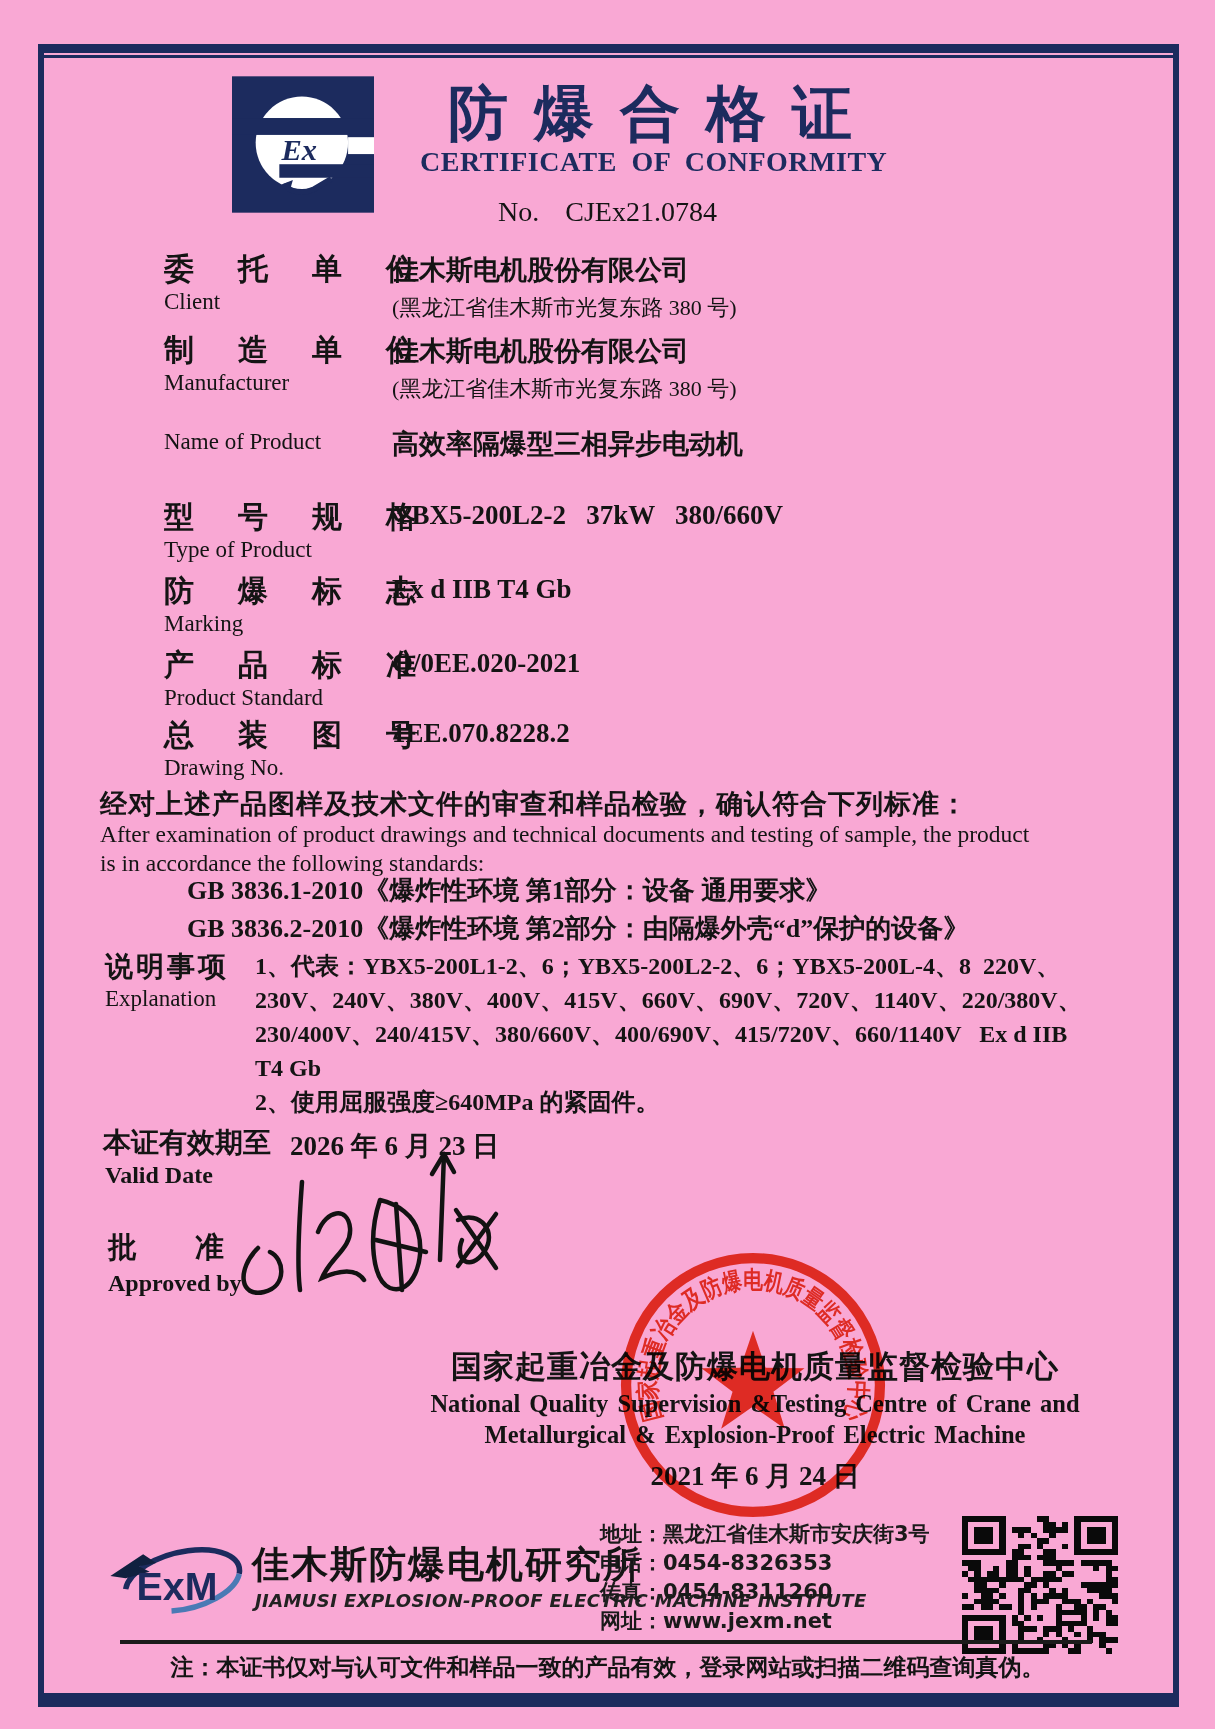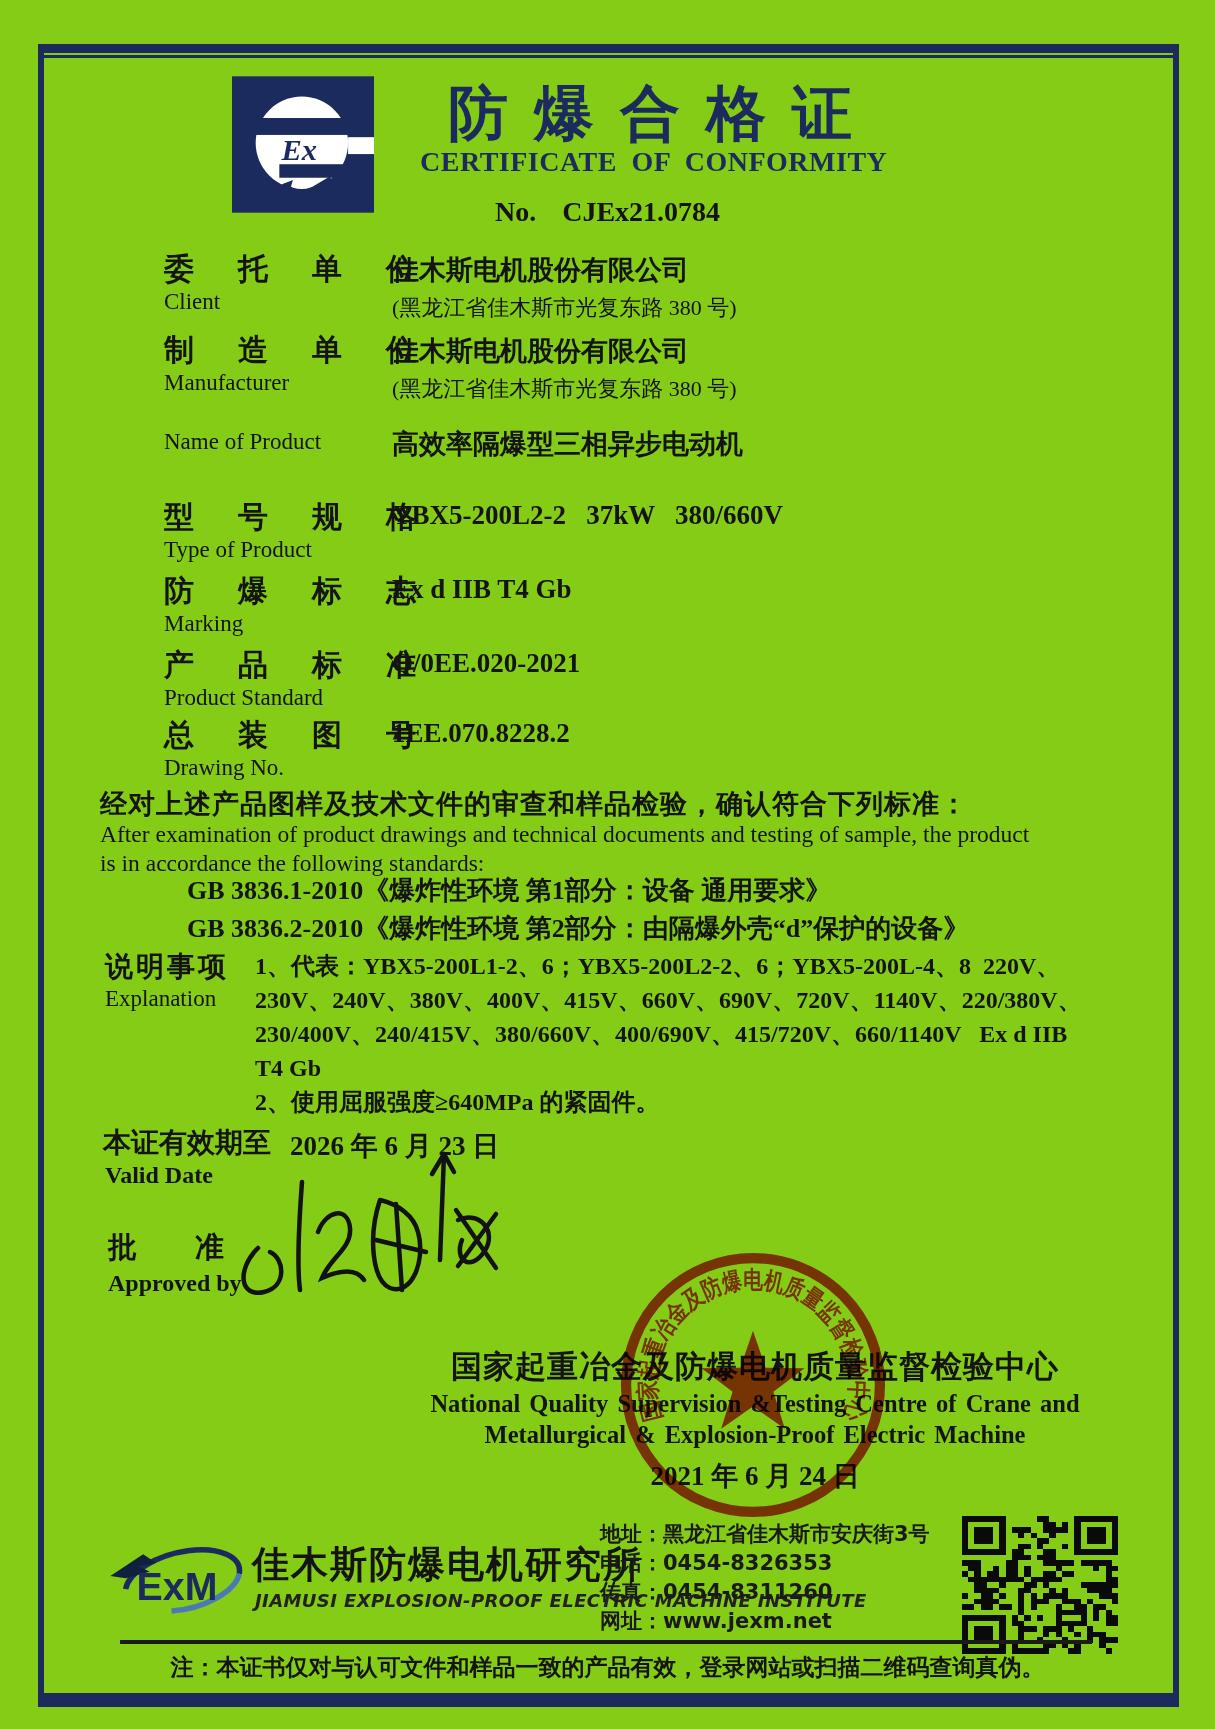--- a/index.html
+++ b/index.html
@@ -1,29 +1,29 @@
 <!DOCTYPE html>
 <html style="--navy: #1c2b5e; --red: #e23019; --ink: #141414;"><head>
 <meta charset="utf-8">
 <style>
   :root{ --navy:#1c2b5e; --red:#e23019; --ink:#141414; }
   html,body{margin:0;padding:0;background:#fff;}
-  #page{position:relative;width:1215px;height:1729px;background:#84cc16;overflow:hidden;
+  #page{position:relative;width:1215px;height:1729px;background:#f9a8d4;overflow:hidden;
         font-family:"Liberation Serif","DejaVu Serif",serif;color:var(--ink);}
   .abs{position:absolute;}
   
   #frame{position:absolute;left:38px;top:44px;right:36px;bottom:22px;
          border:6px solid var(--navy);border-top-width:9px;border-bottom-width:14px;}
   #frame::before{content:'';position:absolute;left:0;right:0;top:2px;border-top:3px solid var(--navy);}
   
   .title-cn{font-family:"DejaVu Sans","Liberation Sans",sans-serif;font-weight:700;color:var(--navy);
             font-size:60px;letter-spacing:26px;text-indent:26px;text-align:center;white-space:nowrap;}
   .title-en{font-family:"Liberation Serif",serif;font-weight:700;color:var(--navy);
             font-size:28px;word-spacing:7px;letter-spacing:.5px;text-align:left;white-space:nowrap;}
-  .cert-no{font-size:28px;font-weight:700;text-align:center;}
+  .cert-no{font-size:28px;font-weight:400;text-align:center;}
   .cert-no .num{margin-left:26px;}
   
   .field-row{left:124px;width:1010px;height:76px;margin-left:40px;}
   .f-cn{font-family:"DejaVu Sans","Liberation Sans",sans-serif;font-weight:700;font-size:30px;
         width:252px;text-align:justify;text-align-last:justify;line-height:34px;}
   .f-en{font-family:"Liberation Serif",serif;font-size:23px;margin-top:3px;}
   .f-val{position:absolute;left:228px;top:0;font-size:27px;font-weight:700;white-space:pre-wrap;}
   .f-val2{position:absolute;left:228px;top:41px;font-size:22px;font-weight:400;}
   
   .stmt-cn{font-family:"DejaVu Sans","Liberation Sans",sans-serif;font-weight:700;font-size:27px;letter-spacing:1px;}

